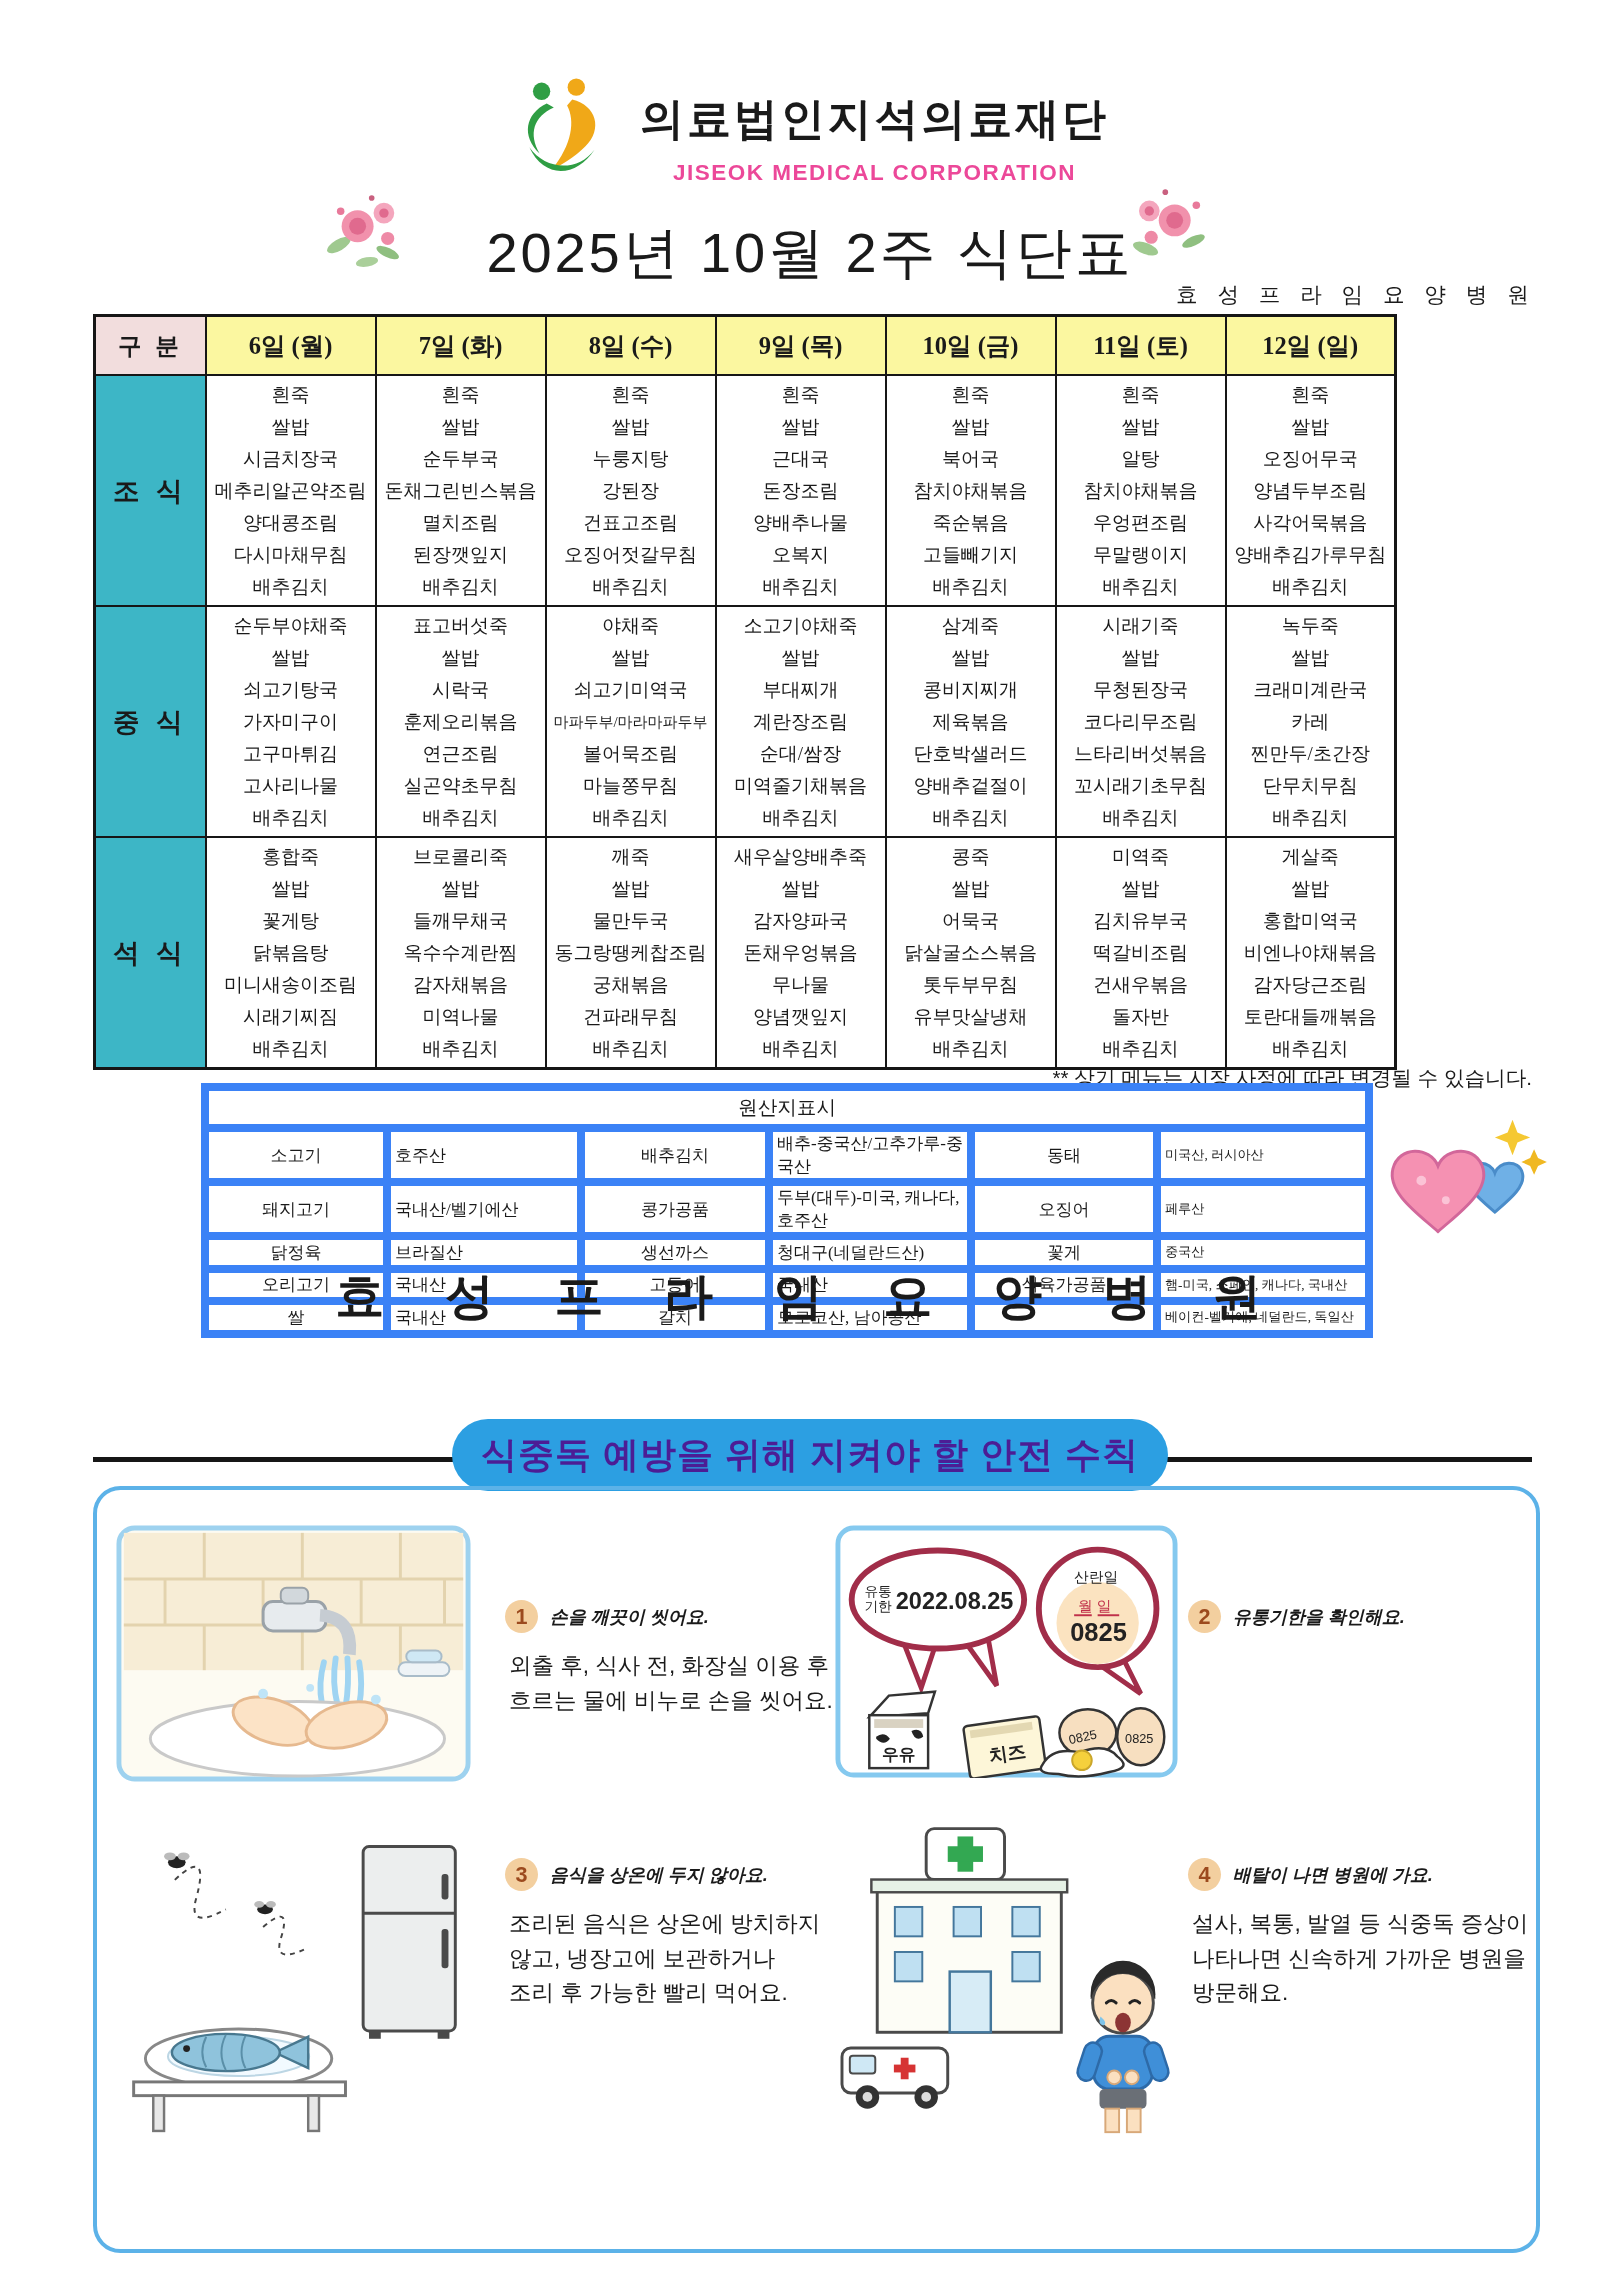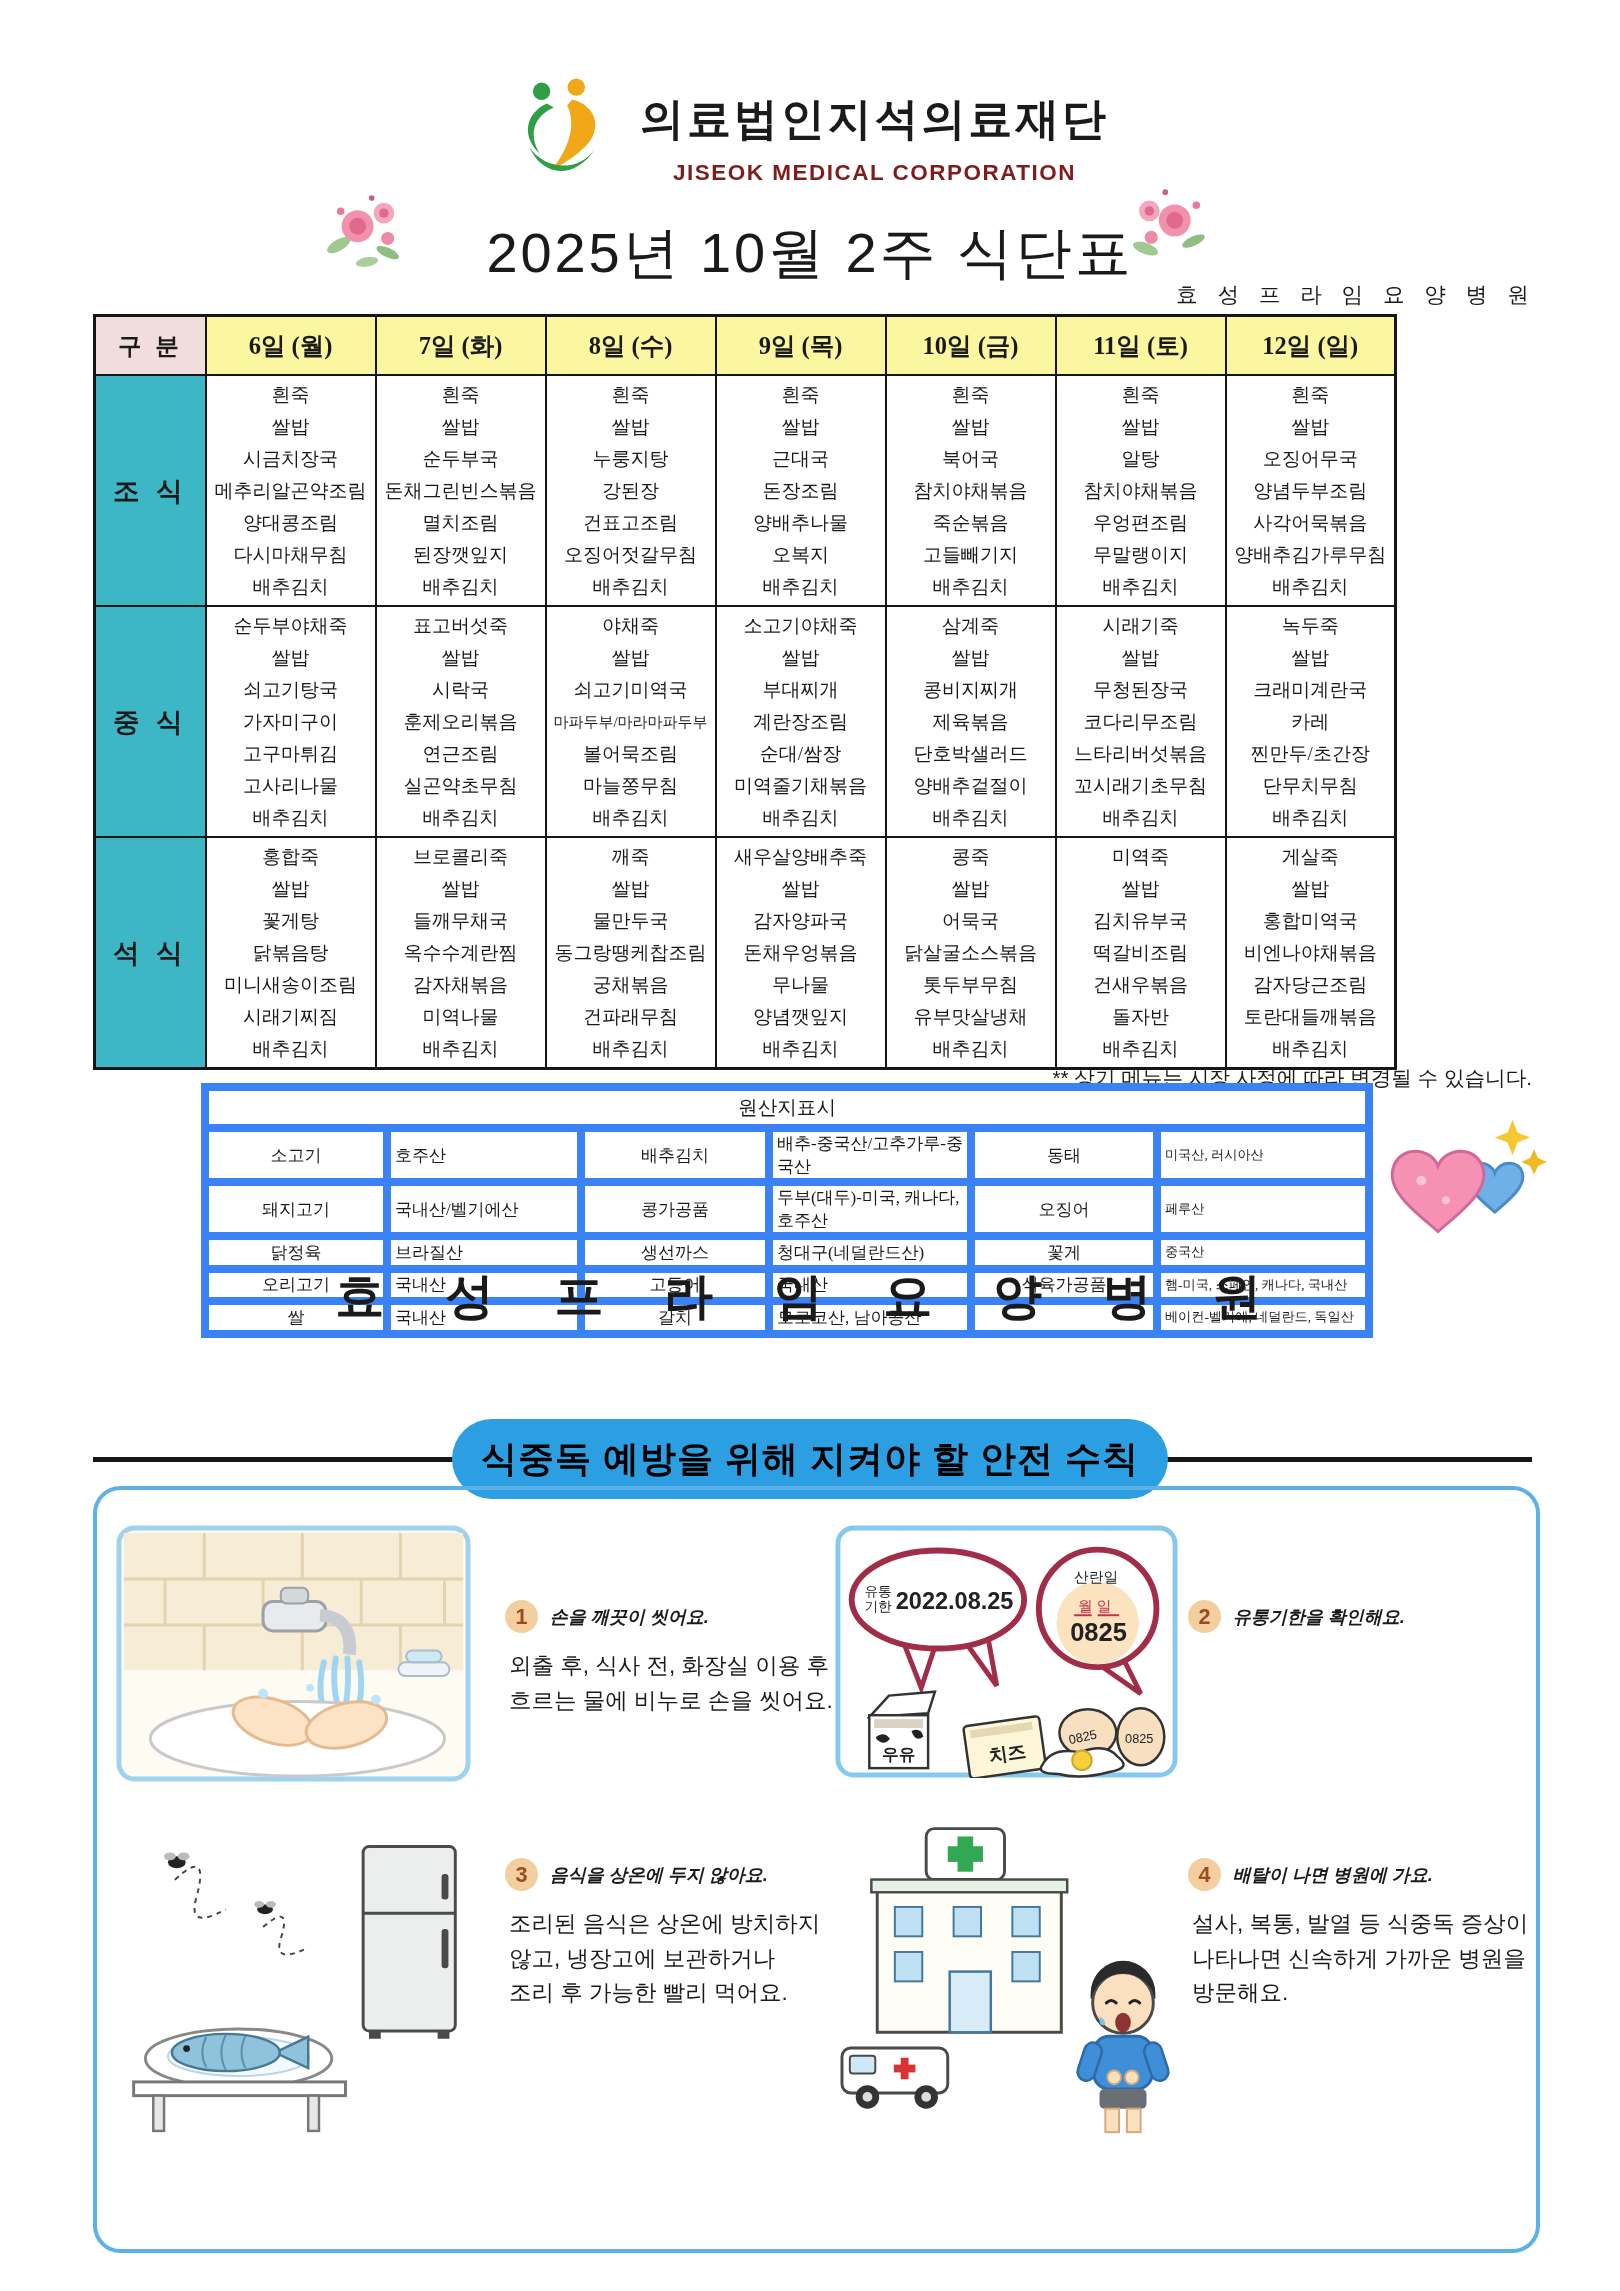--- a/index.html
+++ b/index.html
@@ -3,21 +3,21 @@
 <meta charset="utf-8">
 <style>
   html,body{margin:0;padding:0;background:#e9e9e9;}
   .page{position:relative;width:1620px;height:2292px;background:#ffffff;margin:0 auto;
         font-family:"Liberation Sans", sans-serif;color:#1a1a1a;overflow:hidden;}
 
   
   .logo-row{position:absolute;top:74px;left:0;width:100%;display:flex;justify-content:center;align-items:flex-start;gap:27px;}
   .org-block{padding-top:15.7px;text-align:center;}
   .org-name{font-size:44px;font-weight:bold;letter-spacing:2.9px;}
-  .org-en{margin-top:11.8px;font-size:22.5px;color:#7f1d1d;font-weight:bold;letter-spacing:1.5px;}
+  .org-en{margin-top:11.8px;font-size:22.5px;color:#ec4899;font-weight:bold;letter-spacing:1.5px;}
   .doc-title{position:absolute;top:216px;left:0;width:100%;text-align:center;font-size:56px;font-weight:normal;letter-spacing:2.9px;}
   .flower-left{position:absolute;top:186px;left:320px;}
   .flower-right{position:absolute;top:182px;left:1123px;}
   .hospital-small{position:absolute;top:280px;left:1176px;font-size:21.6px;letter-spacing:6.9px;}
 
   
   .menu-table{position:absolute;left:93px;top:314px;width:1304px;border-collapse:collapse;table-layout:fixed;border:3.9px solid #161616;font-family:Liberation Serif, serif;}
   .menu-table th,.menu-table td{border:2.5px solid #161616;padding:0;}
   .menu-corner{background:#f2dddd;font-size:23.5px;font-weight:bold;height:57px;letter-spacing:3.9px;}
   .menu-day{background:#fbf7a0;font-size:24.5px;font-weight:bold;}
@@ -35,22 +35,22 @@
   .origin-table td{height:24.5px;font-size:17px;}
   .origin-item{text-align:center;}
   .origin-value{text-align:left;}
   .origin-table td.c5{font-size:13.2px;}
   .hearts{position:absolute;left:1377px;top:1112px;}
 
   .big-hospital{position:absolute;top:1264px;left:0;width:100%;text-align:center;font-size:49px;font-weight:bold;letter-spacing:23.5px;}
 
   
   .divider{position:absolute;left:93px;top:1457px;width:1439px;height:4.9px;background:#161616;}
-  .banner{position:absolute;left:452px;top:1419px;width:716px;height:80px;background:#2c9fe2;border-radius:44px;
-          color:#000000;font-size:36px;font-weight:bold;display:flex;align-items:center;justify-content:center;letter-spacing:1px;}
+  .banner{position:absolute;left:452px;top:1419px;width:716px;height:72px;background:#2c9fe2;border-radius:44px;
+          color:#4c1d95;font-size:36px;font-weight:bold;display:flex;align-items:center;justify-content:center;letter-spacing:1px;}
   .safety-box{position:absolute;left:93px;top:1486px;width:1439px;height:759px;border:4.9px solid #5cb2e8;border-radius:27.4px;}
   .illu-wash{position:absolute;left:116px;top:1525px;}
   .illu-exp{position:absolute;left:835px;top:1525px;}
   .illu-fish{position:absolute;left:116px;top:1819px;}
   .illu-hosp{position:absolute;left:828px;top:1811px;}
   .rule{position:absolute;width:343px;}
   .rule1{left:505px;top:1600px;}
   .rule2{left:1188px;top:1600px;}
   .rule3{left:505px;top:1858px;}
   .rule4{left:1188px;top:1858px;}

